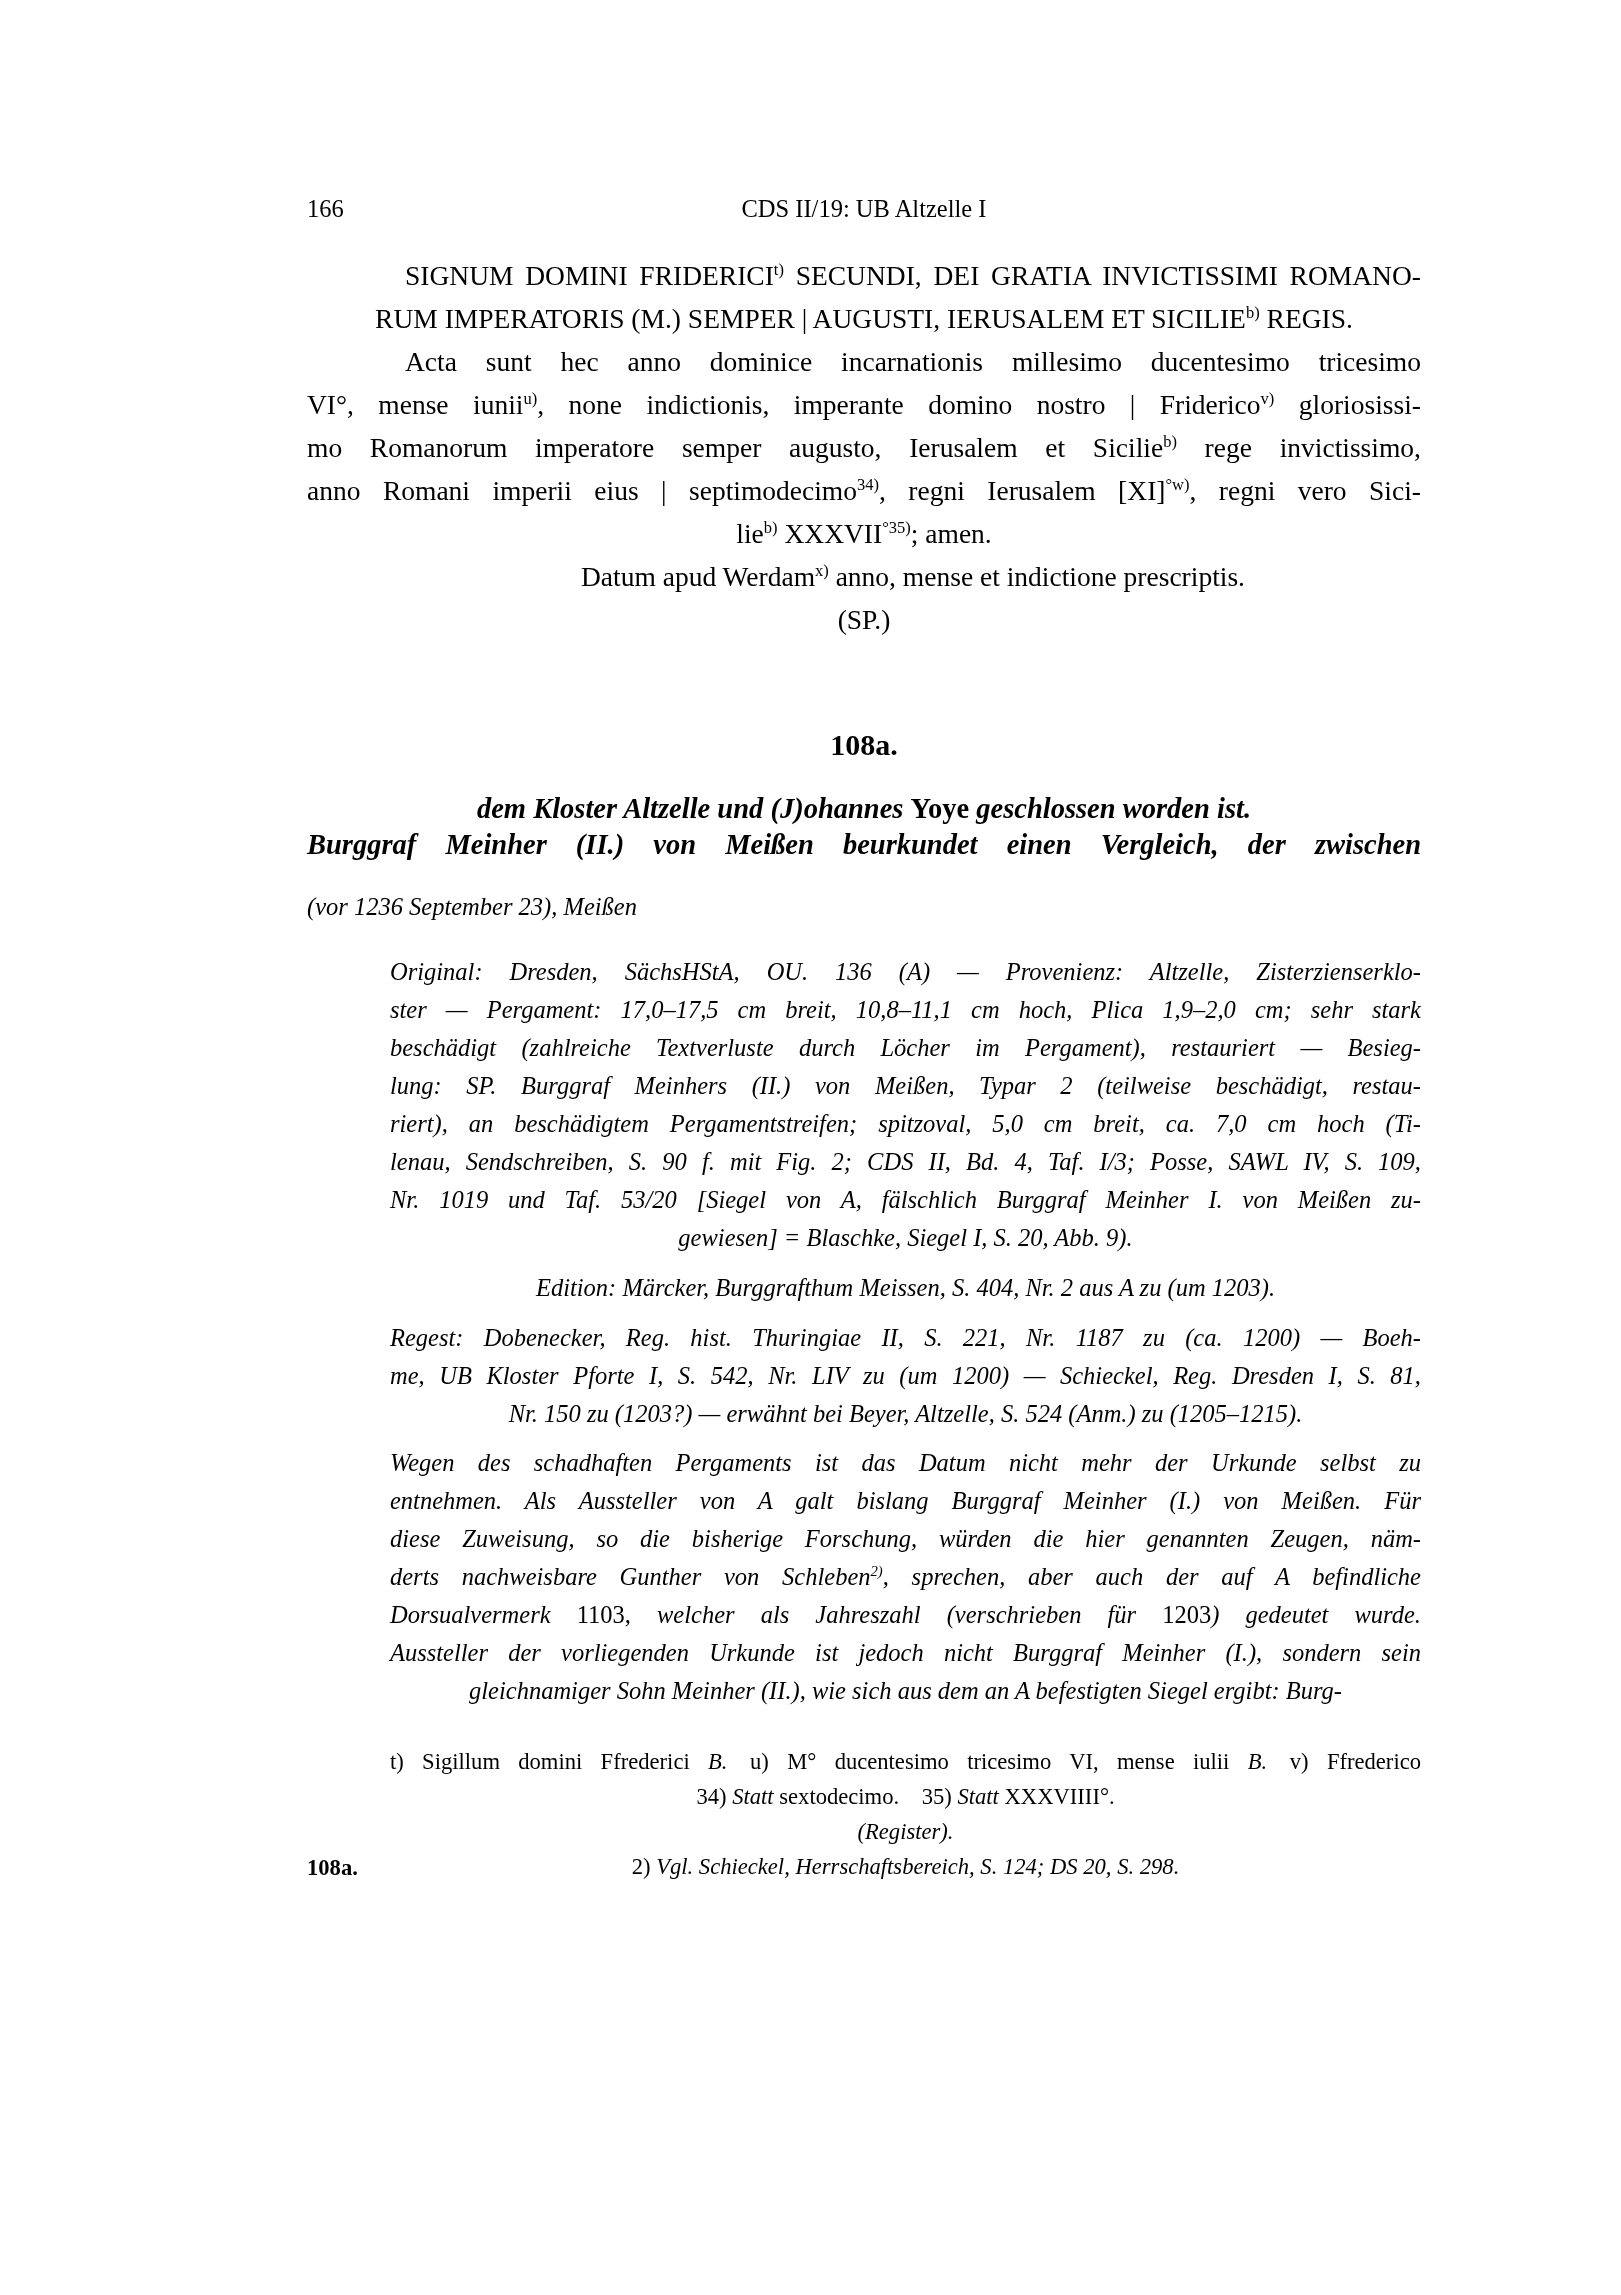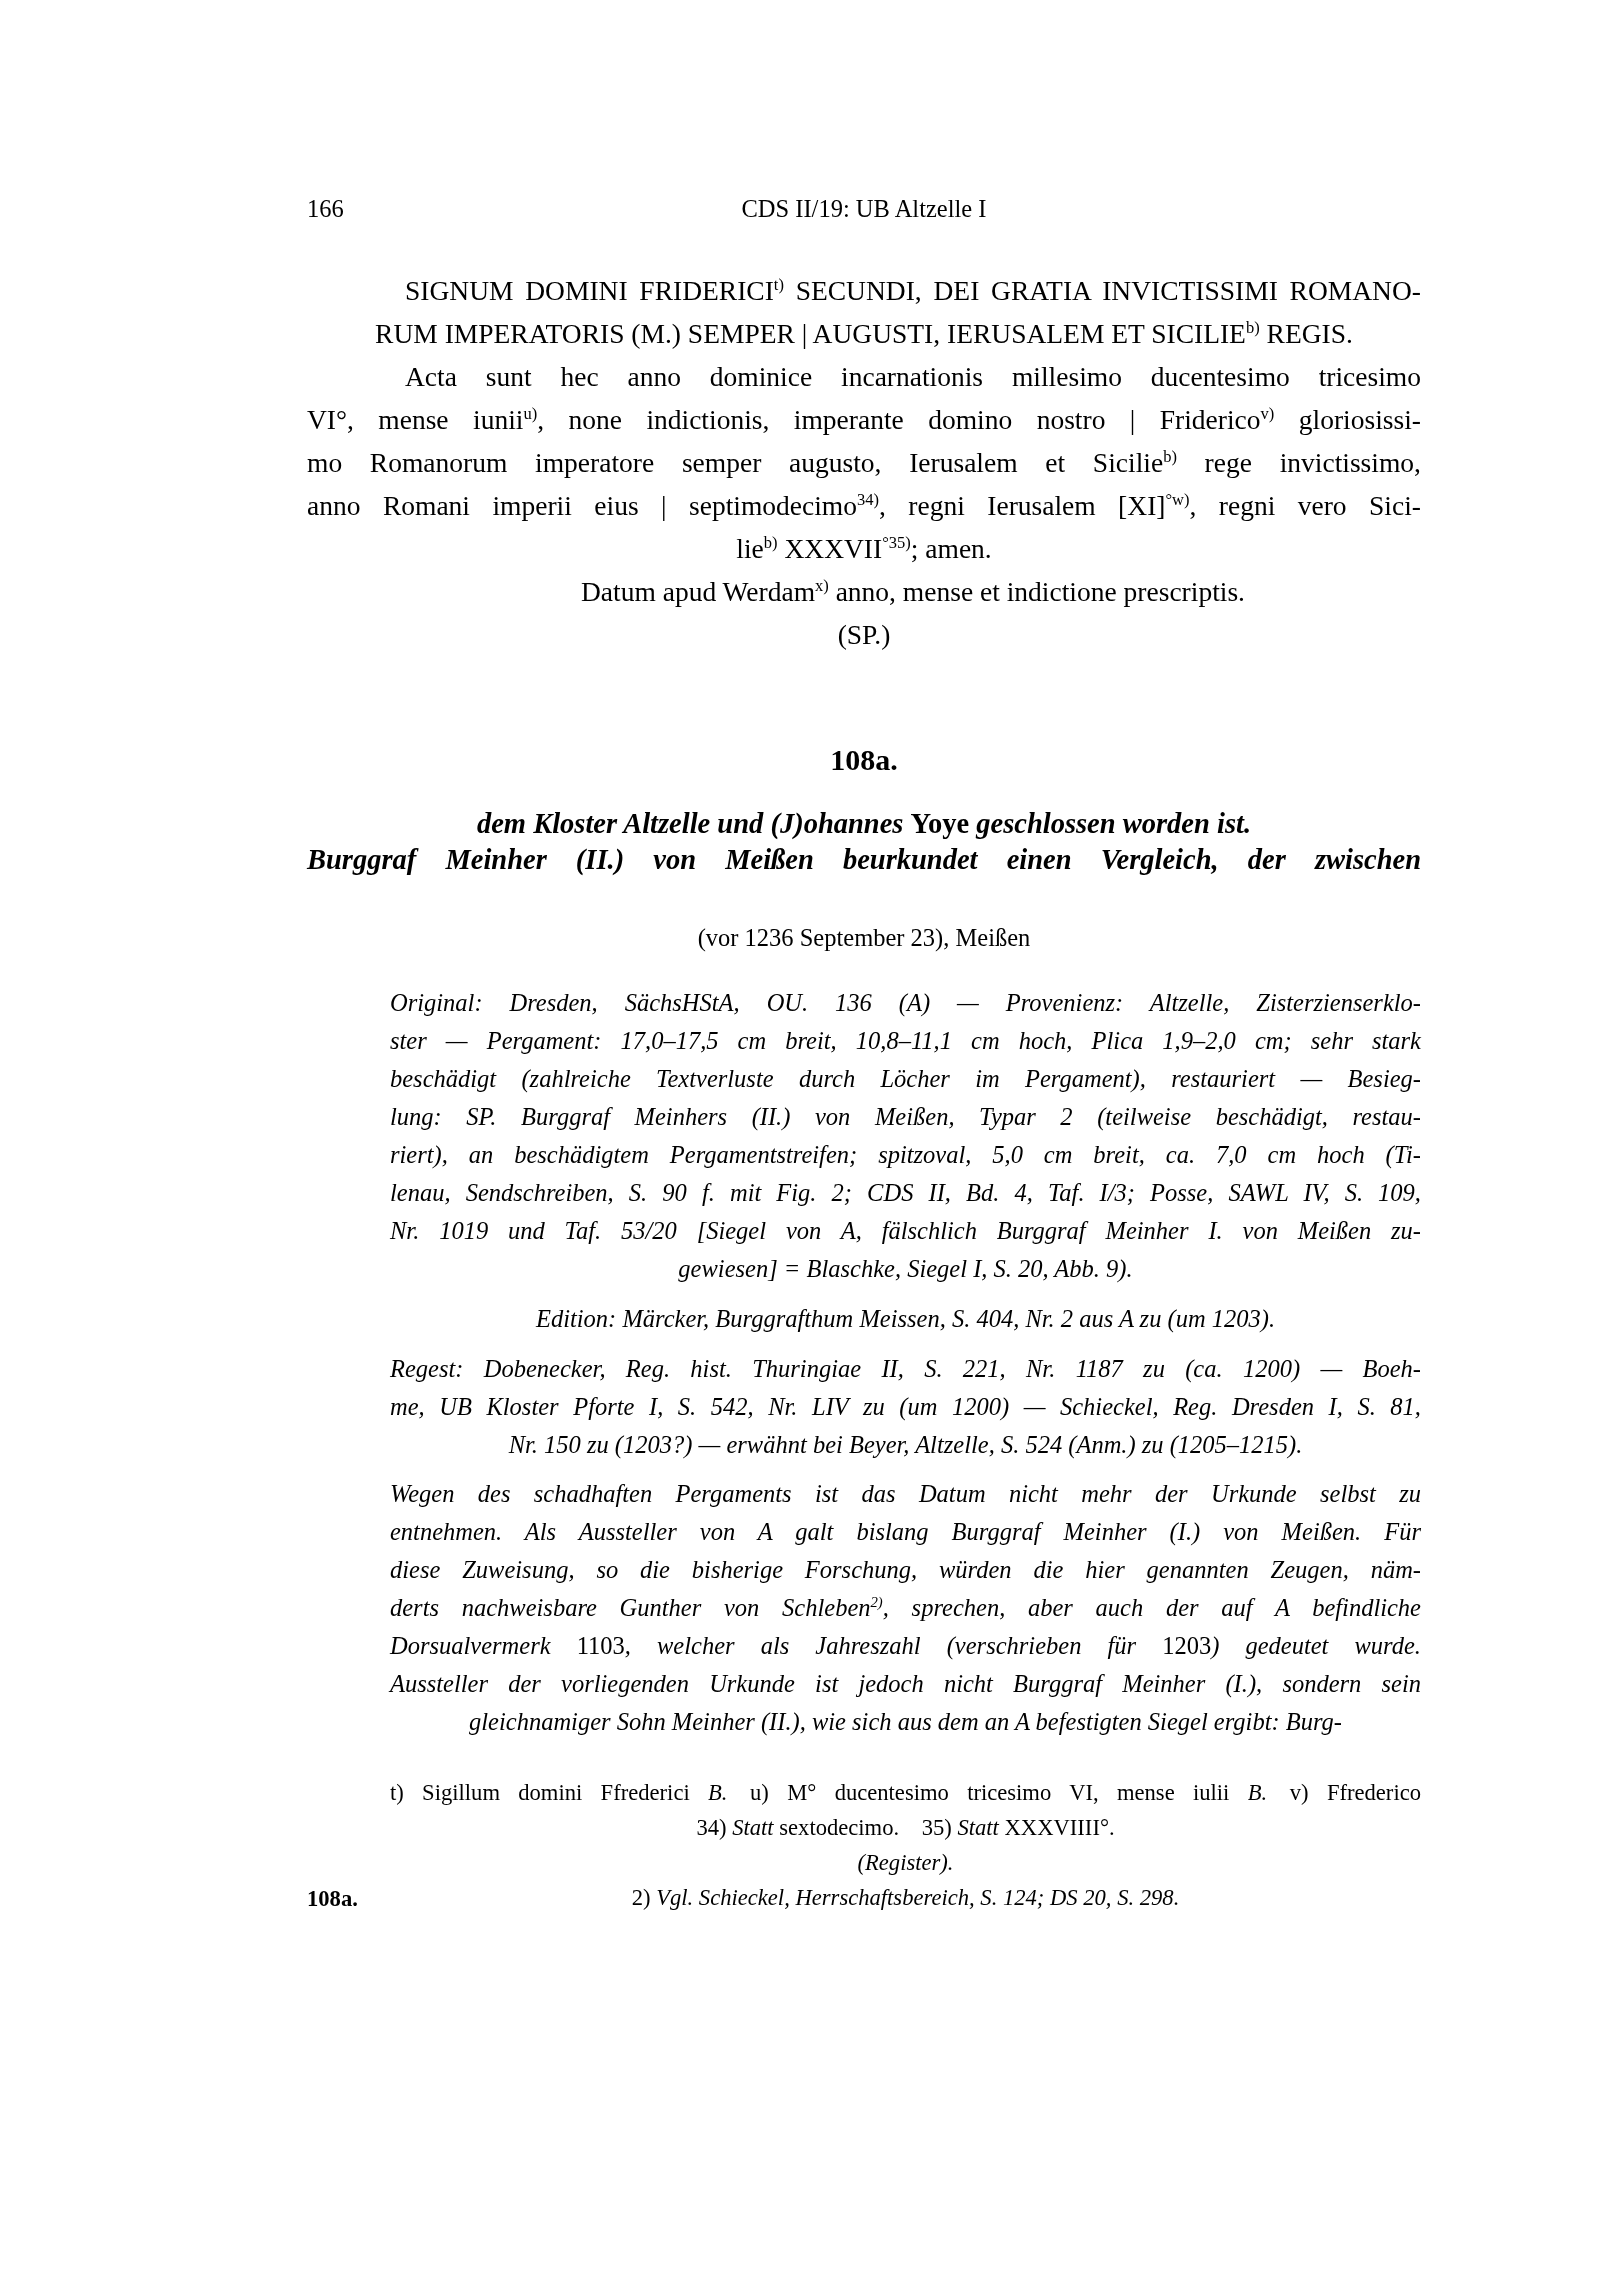--- a/index.html
+++ b/index.html
@@ -12,33 +12,33 @@
     font-family:"Liberation Serif","DejaVu Serif",serif;
     overflow:hidden;
   }
   .content {
     position:absolute;
     left:307px;
     top:194px;
     width:1114px;
   }
   
-  .hdr { position:relative; font-size:24.5px; line-height:29.5px; margin-bottom:45px; }
+  .hdr { position:relative; font-size:24.5px; line-height:29.5px; margin-bottom:30px; }
   .hdr .pn { position:absolute; left:0; top:0; }
   .hdr .rt { text-align:center; }
   
   .main { font-size:27.5px; line-height:43px; }
   
   .tl { text-align:center; }
   .jl { text-align:justify; text-align-last:justify; -moz-text-align-last:justify; }
   .ind { text-indent:98px; }
   .seal { font-size:27.5px; line-height:43px; text-align:center; }
   .entry-no { margin:88px 0 30px; text-align:center; font-weight:bold; font-size:30px; line-height:32px; }
   .headline { font-weight:bold; font-style:italic; font-size:28.5px; line-height:36px; }
-  .dateline { margin:45px 0 32px; font-size:24.5px; line-height:29.5px; text-align:center; }
+  .dateline { margin:29px 0 32px; font-style:italic; font-size:24.5px; line-height:29.5px; text-align:left; }
   .desc { font-style:italic; font-size:24.5px; line-height:38px; padding-left:83px; margin-bottom:11.8px; }
   .fnotes { position:relative; margin-top:34px; font-size:22.6px; line-height:35px; padding-left:83px; }
   .fnlabel { position:absolute; left:0; top:106px; font-weight:bold; }
   
   .seg-i { font-style:italic; }
   .seg-r { font-style:normal; }
   .seg-sup { vertical-align:super; font-size:60%; line-height:0; }
 </style>
 </head>
 <body>

